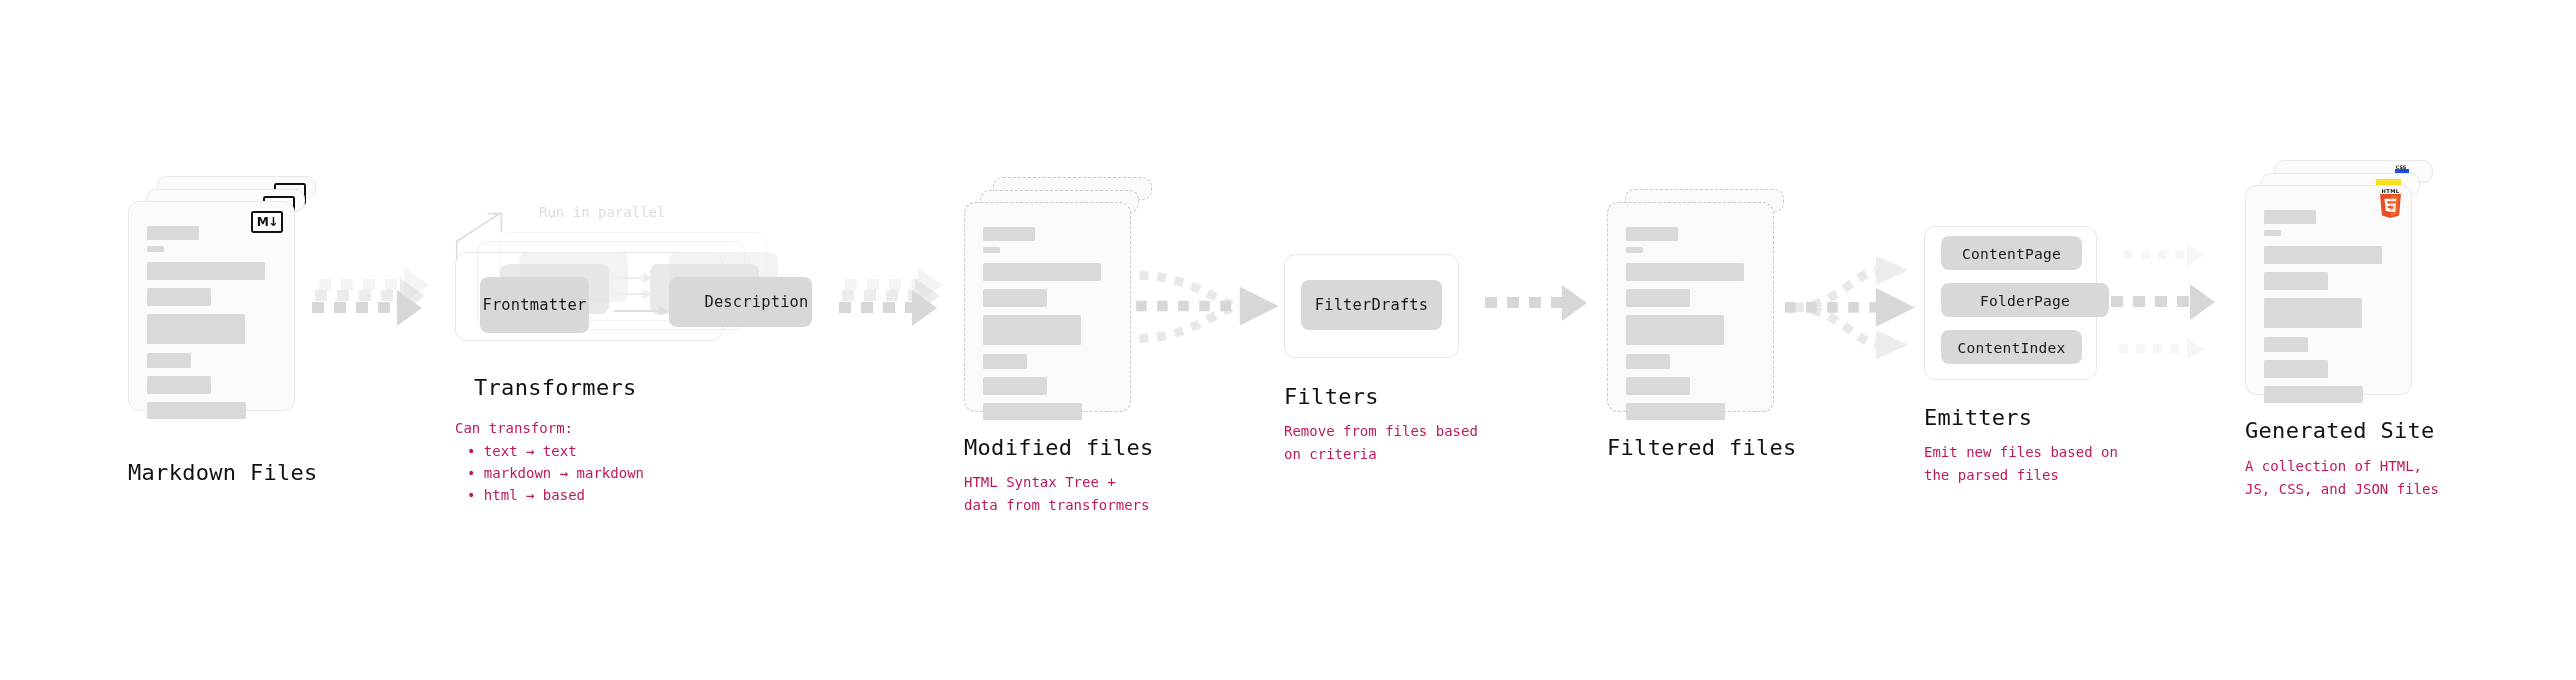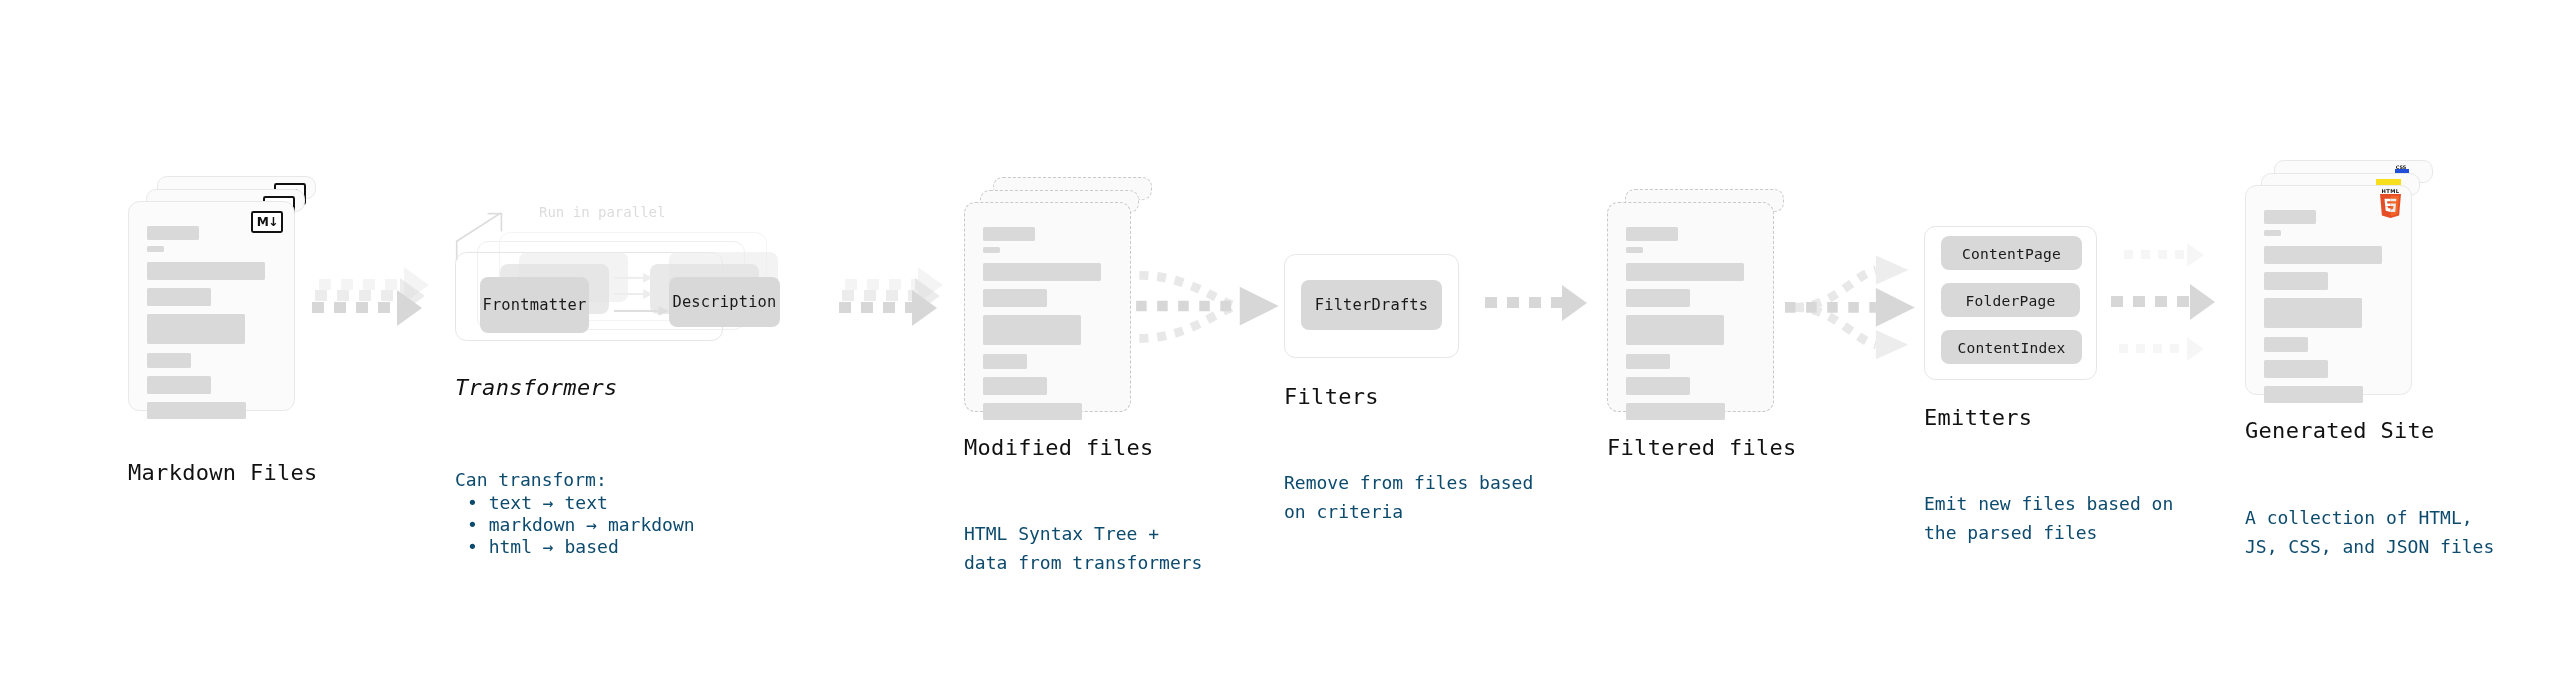--- a/index.html
+++ b/index.html
@@ -67,21 +67,21 @@
     font-size:15.4px;color:#1a1a1a;letter-spacing:0.2px;white-space:nowrap;
   }
   .chip.g1{background:#e2e2e2;opacity:.75;}
   .chip.g2{background:#ececec;opacity:.65;}
 
   
   .h2{
     position:absolute;font-size:22px;color:#111;letter-spacing:0.3px;white-space:nowrap;
   }
   .sub{
-    position:absolute;font-size:18px;color:#0c4a6e;line-height:1.62;white-space:pre;margin-top:48px;
+    position:absolute;font-size:14px;color:#be185d;line-height:1.62;white-space:pre;
   }
   .runlabel{
     position:absolute;font-size:14px;color:#dcdcdc;white-space:nowrap;
   }
 
   
   .arrow{position:absolute;height:11.4px;display:flex;align-items:center;}
   .arrow .dashes{
     height:11.4px;flex:1 1 auto;
     background-image:repeating-linear-gradient(to right,
@@ -178,25 +178,25 @@
       </g>
       <polygon points="36,1 48,7 36,13" fill="#ededed"></polygon>
       <polygon points="36,21 48,27 36,33" fill="#ededed"></polygon>
       <path d="M0 48 L55 48" stroke="#dedede" stroke-width="2.5" fill="none"></path>
       <polygon points="55,42 68,48 55,54" fill="#dedede"></polygon>
     </svg>
 
     <div class="chip" style="left:480px;top:277px;width:109px;height:56px;">
       <span>Frontmatter</span>
     </div>
-    <div class="chip" style="left:669px;top:277px;width:111px;height:50px;">
+    <div class="chip" style="left:669px;top:277px;width:111px;height:50px;padding-left:32px;">
       <span>Description</span>
     </div>
 
-    <div class="h2" style="left:455px;top:375px;font-style:italic;">Transformers</div>
+    <div class="h2" style="left:474px;top:375px;">Transformers</div>
     <div class="sub" style="left:455px;top:417px;">Can transform:</div>
     <div class="sub" style="left:467px;top:440px;">• text → text</div>
     <div class="sub" style="left:467px;top:462px;">• markdown → markdown</div>
     <div class="sub" style="left:467px;top:484px;">• html → based</div>
   </div>
 
   <div>
     <div class="arrow l2" style="left:845px;top:279px;width:98px;">
         <div class="dashes"></div>
         <div class="head"></div>
@@ -287,21 +287,21 @@
       <path d="M0 78 L112 78" fill="none" stroke="#d7d7d7" stroke-width="13" stroke-dasharray="13 13"></path>
       <polygon points="112,54 160,78 112,102" fill="#d7d7d7"></polygon>
     </svg>
   </div>
 
   <div>
     <div class="gbox" style="left:1924px;top:226px;width:173px;height:154px;"></div>
     <div class="chip" style="left:1941px;top:236px;width:141px;height:34px;font-size:14.6px;">
       <span>ContentPage</span>
     </div>
-    <div class="chip" style="left:1941px;top:283px;width:139px;height:34px;font-size:14.6px;align-items:center;">
+    <div class="chip" style="left:1941px;top:283px;width:168px;height:34px;font-size:14.6px;align-items:center;">
       <span>FolderPage</span>
     </div>
     <div class="chip" style="left:1941px;top:330px;width:141px;height:34px;font-size:14.6px;text-align:right;">
       <span>ContentIndex</span>
     </div>
     <div class="h2" style="left:1924px;top:405px;">Emitters</div>
     <div class="sub" style="left:1924px;top:441px;">Emit new files based on
 the parsed files</div>
   </div>
 

